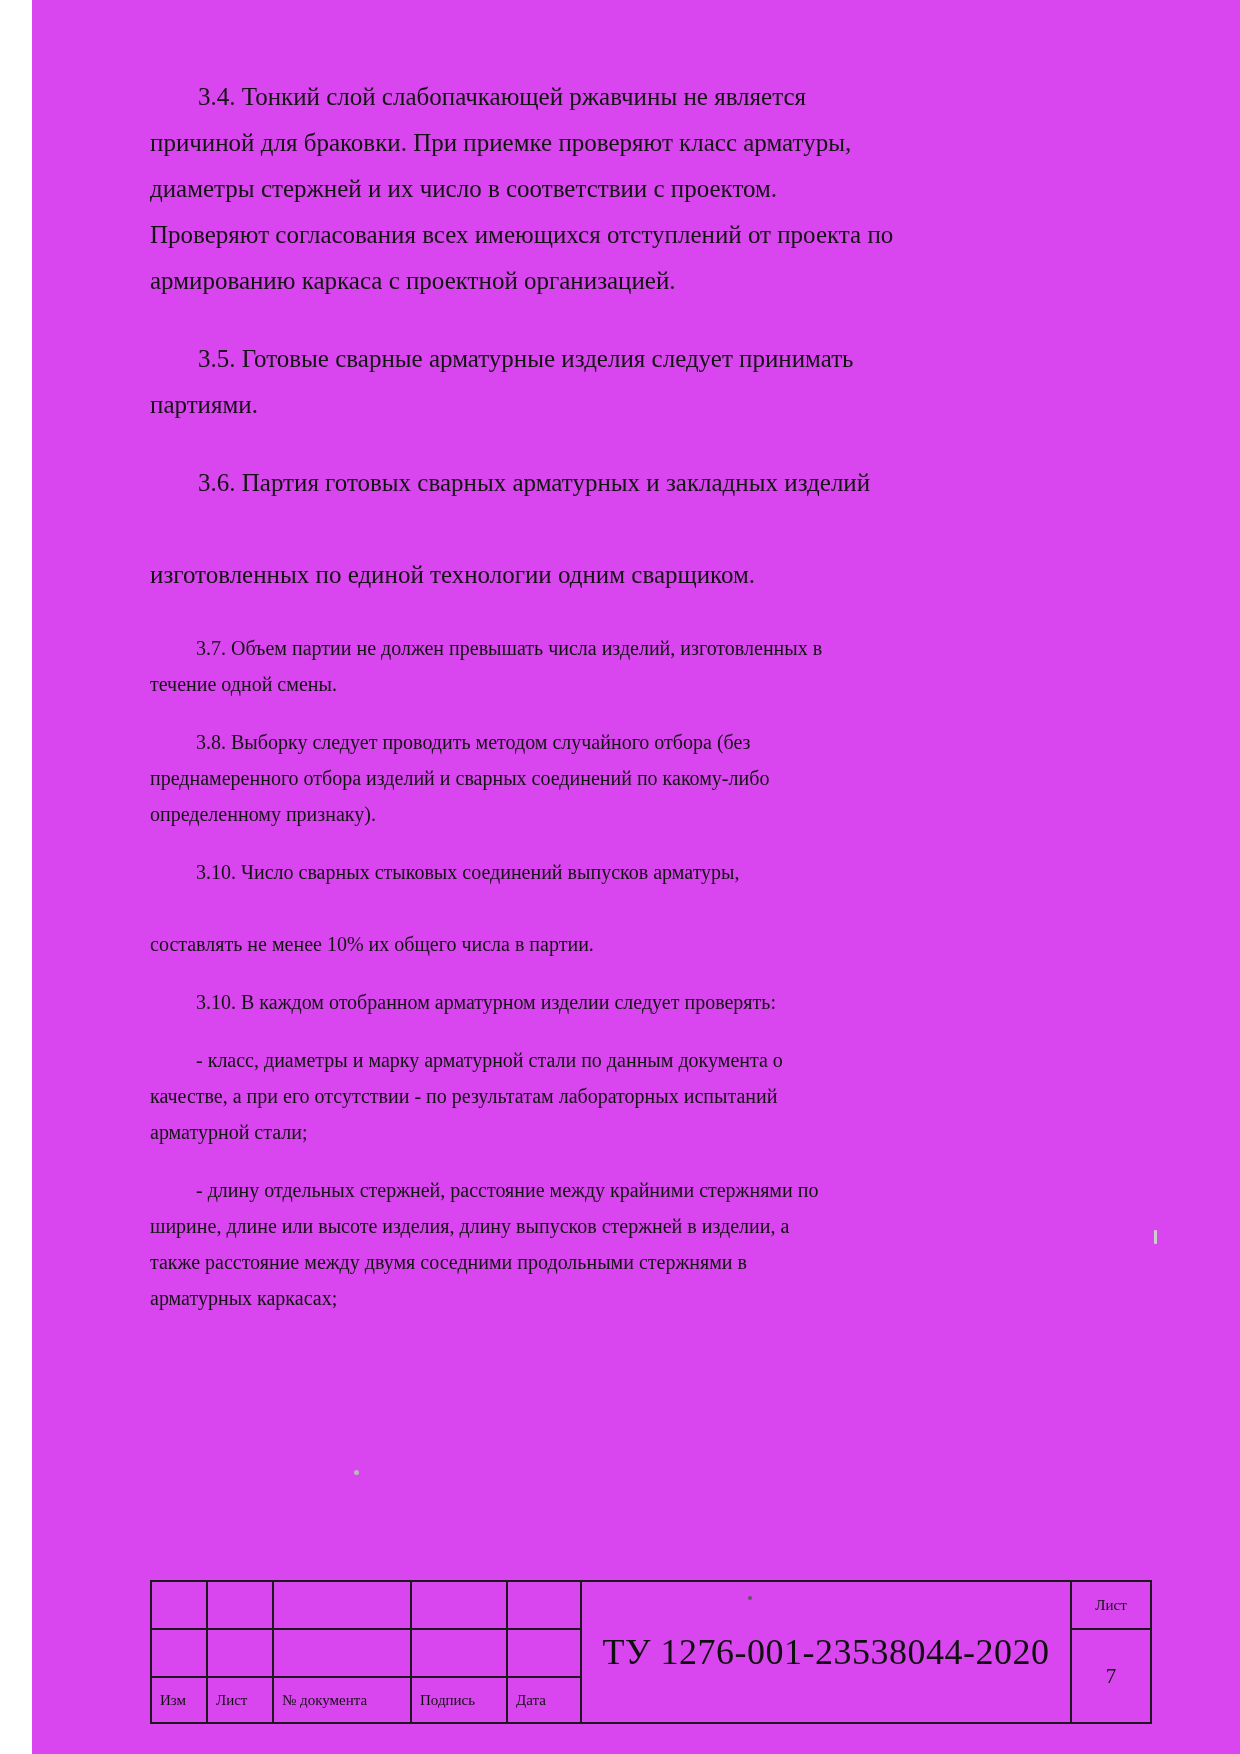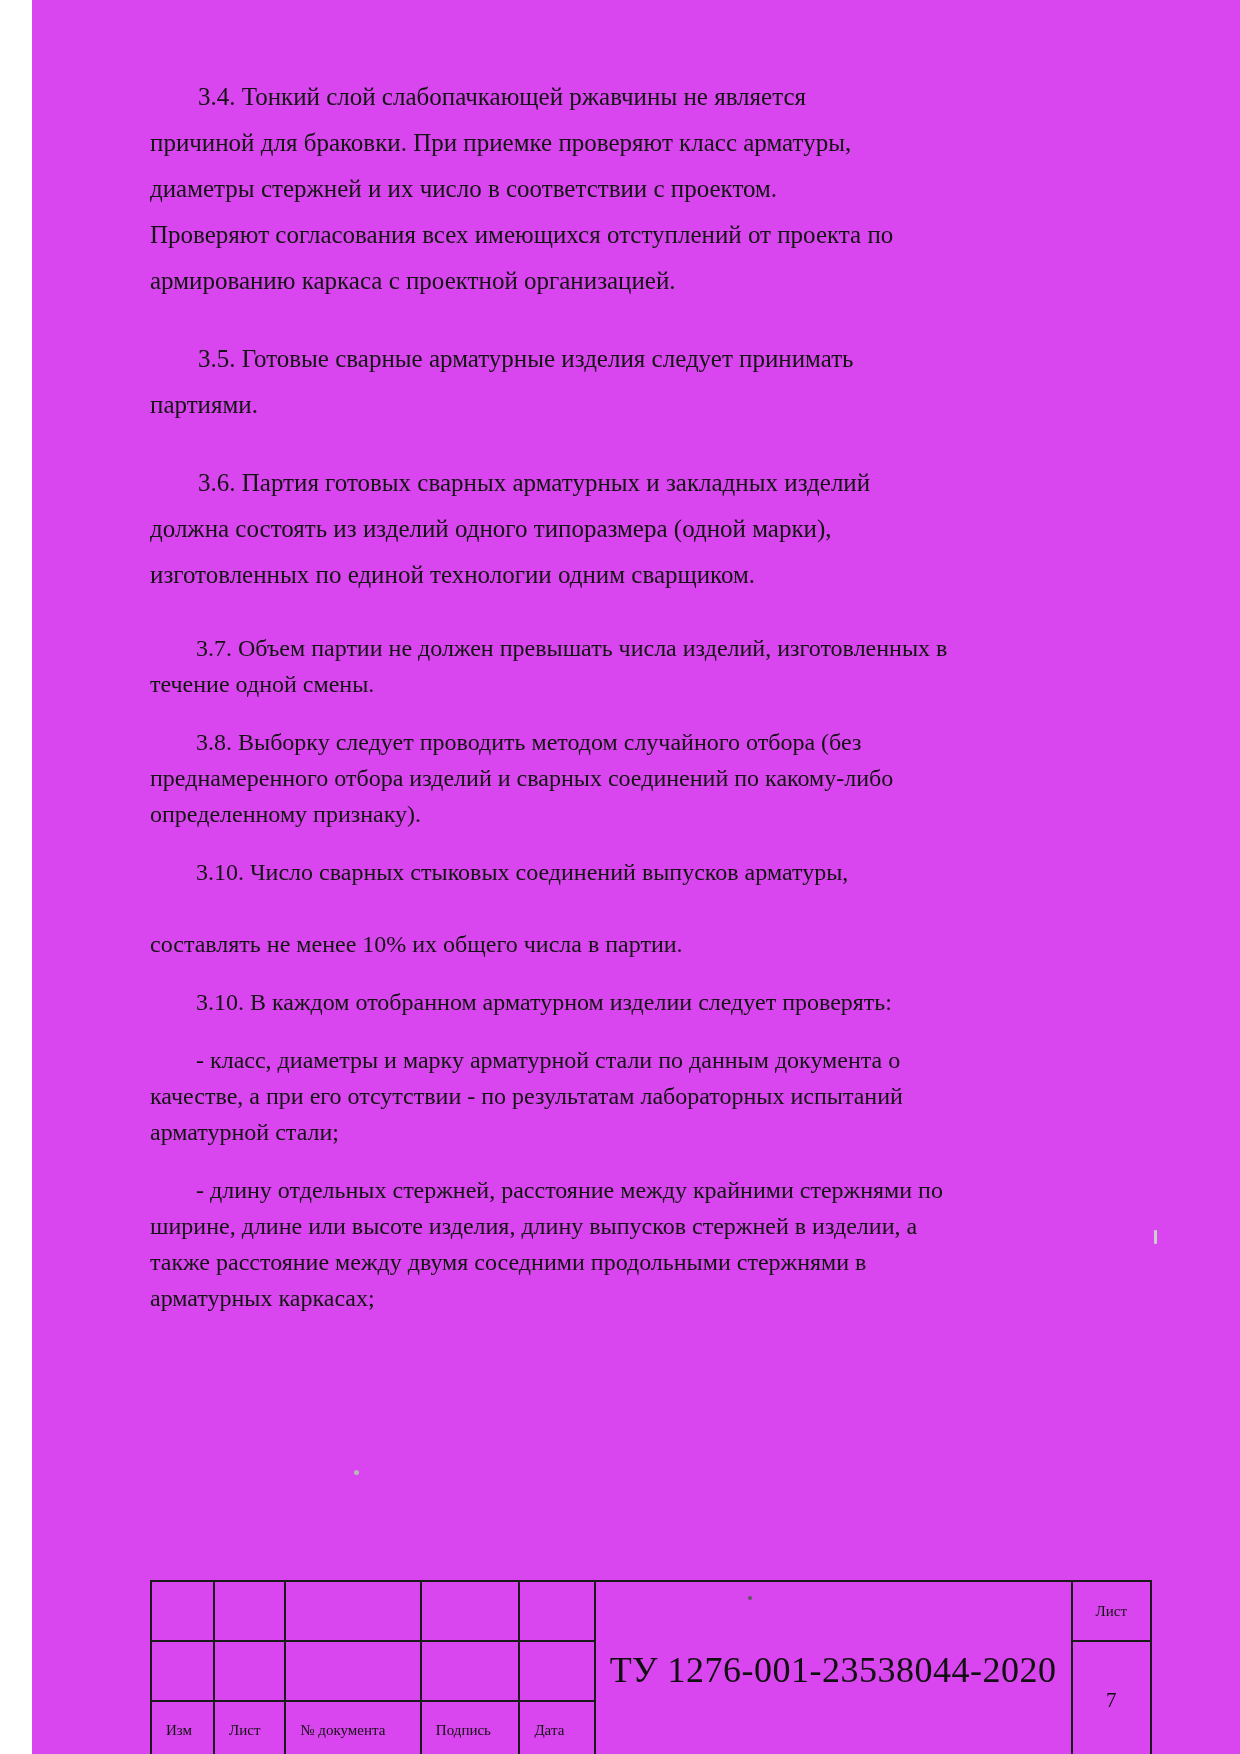--- a/index.html
+++ b/index.html
@@ -34,39 +34,39 @@
   }
   .para.wide-lead {
     line-height: 46px;
   }
   .para .ind {
     display: inline-block;
     width: 48px;
   }
   .para.tight {
     line-height: 36px;
-    font-size: 24px;
+    font-size: 20px;
     margin-bottom: 22px;
   }
   .para.tight .ind {
     width: 46px;
   }
   .blockgap { height: 14px; }
 
   
   .footer-table {
     position: absolute;
     left: 118px;
     top: 1580px;
     width: 1002px;
     border-collapse: collapse;
   }
   .footer-table td {
     border: 2px solid #1a1a1a;
-    padding: 14px;
+    padding: 8px;
     vertical-align: middle;
     font-family: "Liberation Serif", serif;
   }
   .blank-row td {
     height: 30px;
   }
   .hdr-row td {
     height: 28px;
     text-align: left;
     font-size: 15px;
@@ -129,21 +129,21 @@
 
     <p class="para wide-lead">
       <span class="ind"></span><span>3.5.   Готовые сварные арматурные изделия следует принимать</span><br>
       <span>партиями.</span>
     </p>
 
     <div class="blockgap"></div>
 
     <p class="para wide-lead">
       <span class="ind"></span><span>3.6.  Партия готовых сварных арматурных и закладных изделий</span><br>
-      <span>должна состоять из изделий одного типоразмера (одной марки),</span><br>
+      <br>
       <span>изготовленных по единой технологии одним сварщиком.</span>
     </p>
 
     <div class="blockgap"></div>
 
     <p class="para tight">
       <span class="ind"></span><span>3.7.   Объем партии не должен превышать числа изделий, изготовленных в</span><br>
       <span>течение одной смены.</span>
     </p>
 

